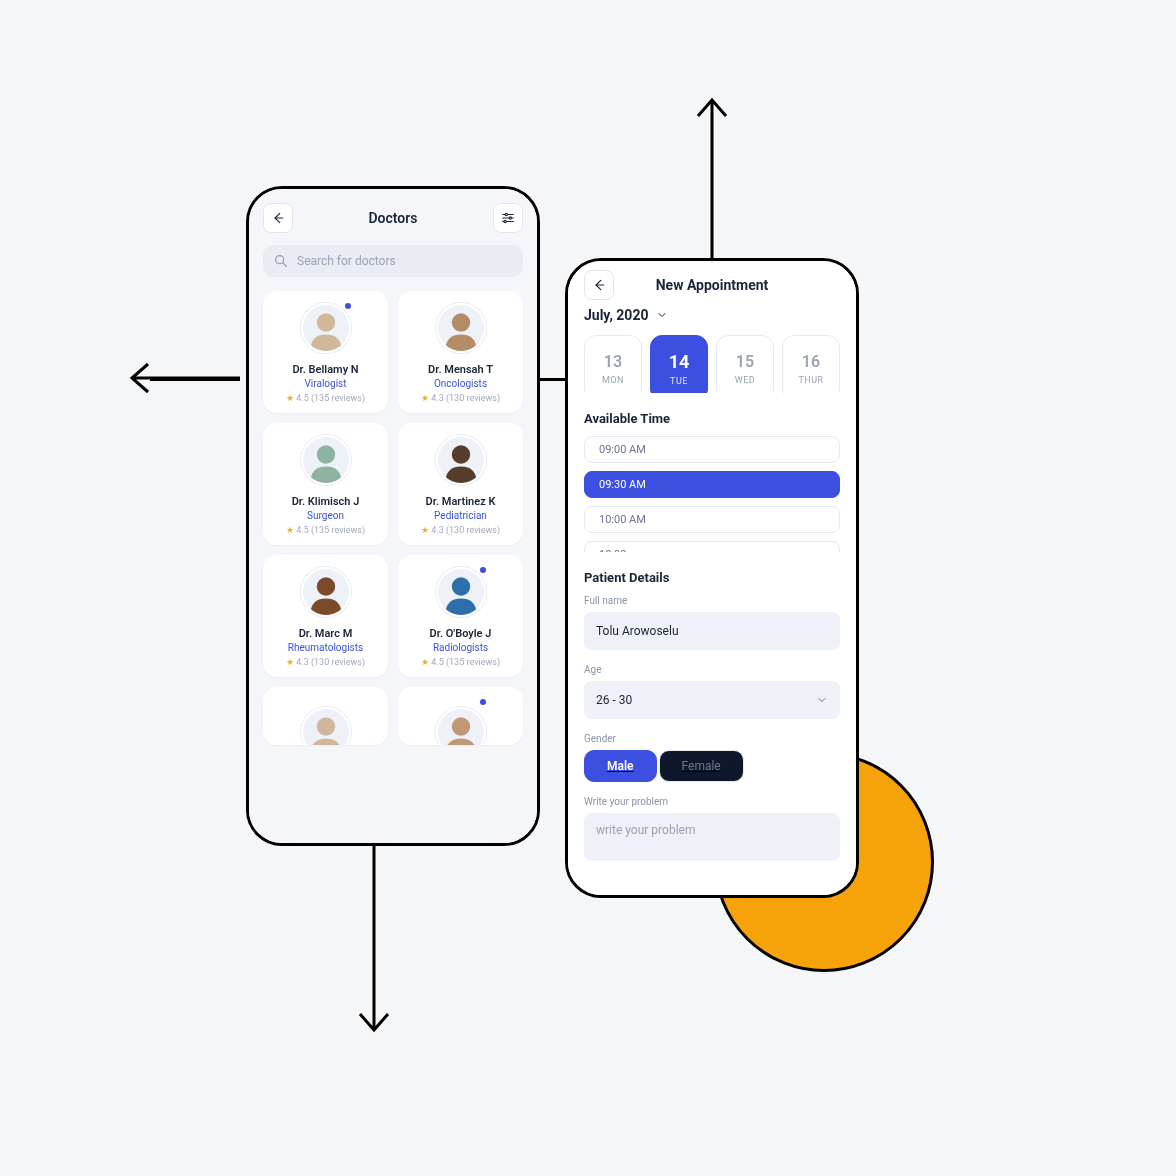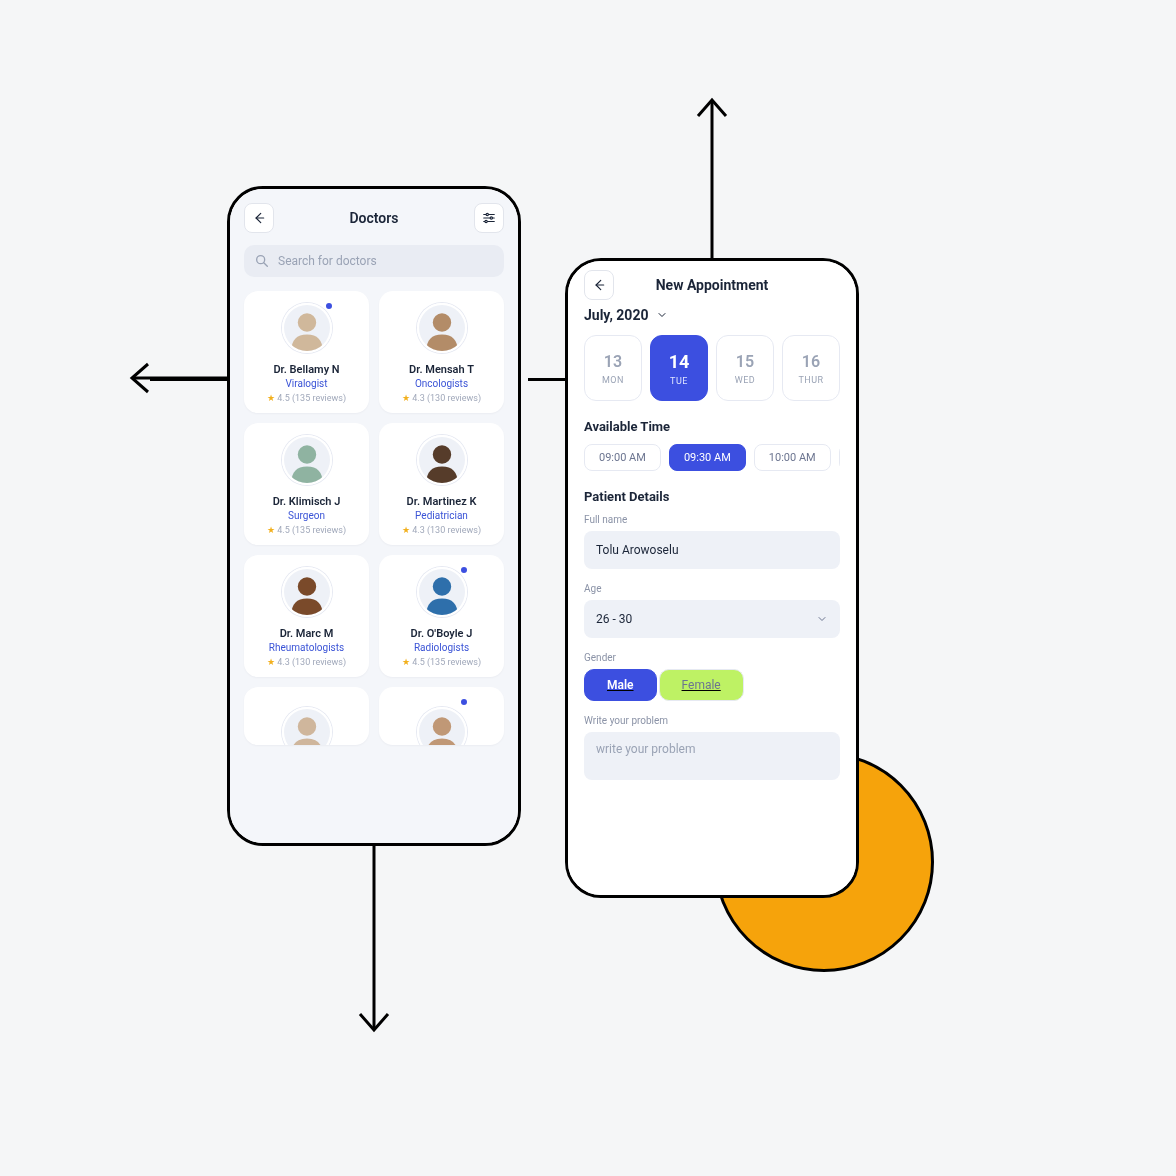--- a/index.html
+++ b/index.html
@@ -5,21 +5,21 @@
   * { box-sizing: border-box; margin: 0; padding: 0; font-family: -apple-system, BlinkMacSystemFont, "Segoe UI", Roboto, Helvetica, Arial, sans-serif; }
   body { background: #f5f6f7; width: 1176px; height: 1176px; position: relative; overflow: hidden; }
 
   .phone {
     position: absolute;
     background: #fff;
     border: 3px solid #000;
     border-radius: 36px;
     overflow: hidden;
   }
-  .phone1 { left: 227px; top: 186px; width: 294px; height: 660px; z-index: 3; }
+  .phone1 { left: 246px; top: 186px; width: 294px; height: 660px; z-index: 3; }
   .phone2 { left: 565px; top: 258px; width: 294px; height: 640px; z-index: 3; }
 
   .orange-circle {
     position: absolute;
     width: 220px;
     height: 220px;
     border-radius: 50%;
     background: #f6a30b;
     border: 3px solid #000;
     left: 714px;
@@ -93,21 +93,21 @@
     gap: 4px;
   }
   .day .num { font-size: 16px; font-weight: 600; color: #9aa3b5; }
   .day .dow { font-size: 9px; color: #9aa3b5; letter-spacing: 0.5px; }
   .day.selected { background: #3c4fe0; border-color: #3c4fe0; }
   .day.selected .num { color: #fff; font-weight: 700; font-size: 18px; }
   .day.selected .dow { color: #dfe4ff; }
 
   .section-title { font-size: 13px; font-weight: 700; color: #1b2538; margin-bottom: 10px; }
 
-  .times { display: flex; gap: 8px; overflow: hidden; margin-bottom: 18px; }
+  .times { display: flex; gap: 8px; overflow: hidden; margin-bottom: 18px; flex-direction: column; }
   .time {
     flex: 0 0 auto; padding: 6px 14px; border: 1px solid #e6e9f2; border-radius: 8px;
     font-size: 11px; color: #6c7590;
   }
   .time.selected { background: #3c4fe0; border-color: #3c4fe0; color: #fff; font-weight: 400; }
 
   .field-label { font-size: 10px; color: #8b93a7; margin-bottom: 6px; }
   .field-input {
     width: 100%; background: #eef1f7; border: none; border-radius: 8px;
     padding: 12px 12px; font-size: 12px; color: #1b2538; outline: none;
@@ -120,21 +120,21 @@
   .field-textarea {
     width: 100%; background: #eef1f7; border: none; border-radius: 8px;
     padding: 10px 12px; font-size: 12px; color: #9aa3b5; min-height: 36px; outline: none; resize: none;
   }
   .field-textarea::placeholder { color: #9aa3b5; }
   .fgroup { margin-bottom: 14px; }
 
   .gender-row { display: flex; gap: 2px; text-decoration: underline; }
   .gender-btn {
     padding: 8px 22px; border-radius: 10px; border: 1px solid #e6e9f2;
-    font-size: 12px; color: #6c7590; background: #bef264;
+    font-size: 12px; color: #6c7590; background: #0f172a;
   }
   .gender-btn.selected { background: #3c4fe0; border-color: #3c4fe0; color: #fff; font-weight: 600; }
 
   .set-btn {
     margin-top: auto; width: 100%; padding: 16px; border-radius: 14px;
     background: #18c964; color: #fff; font-size: 13px; font-weight: 600;
     border: none; text-align: center;
   }
 
   

